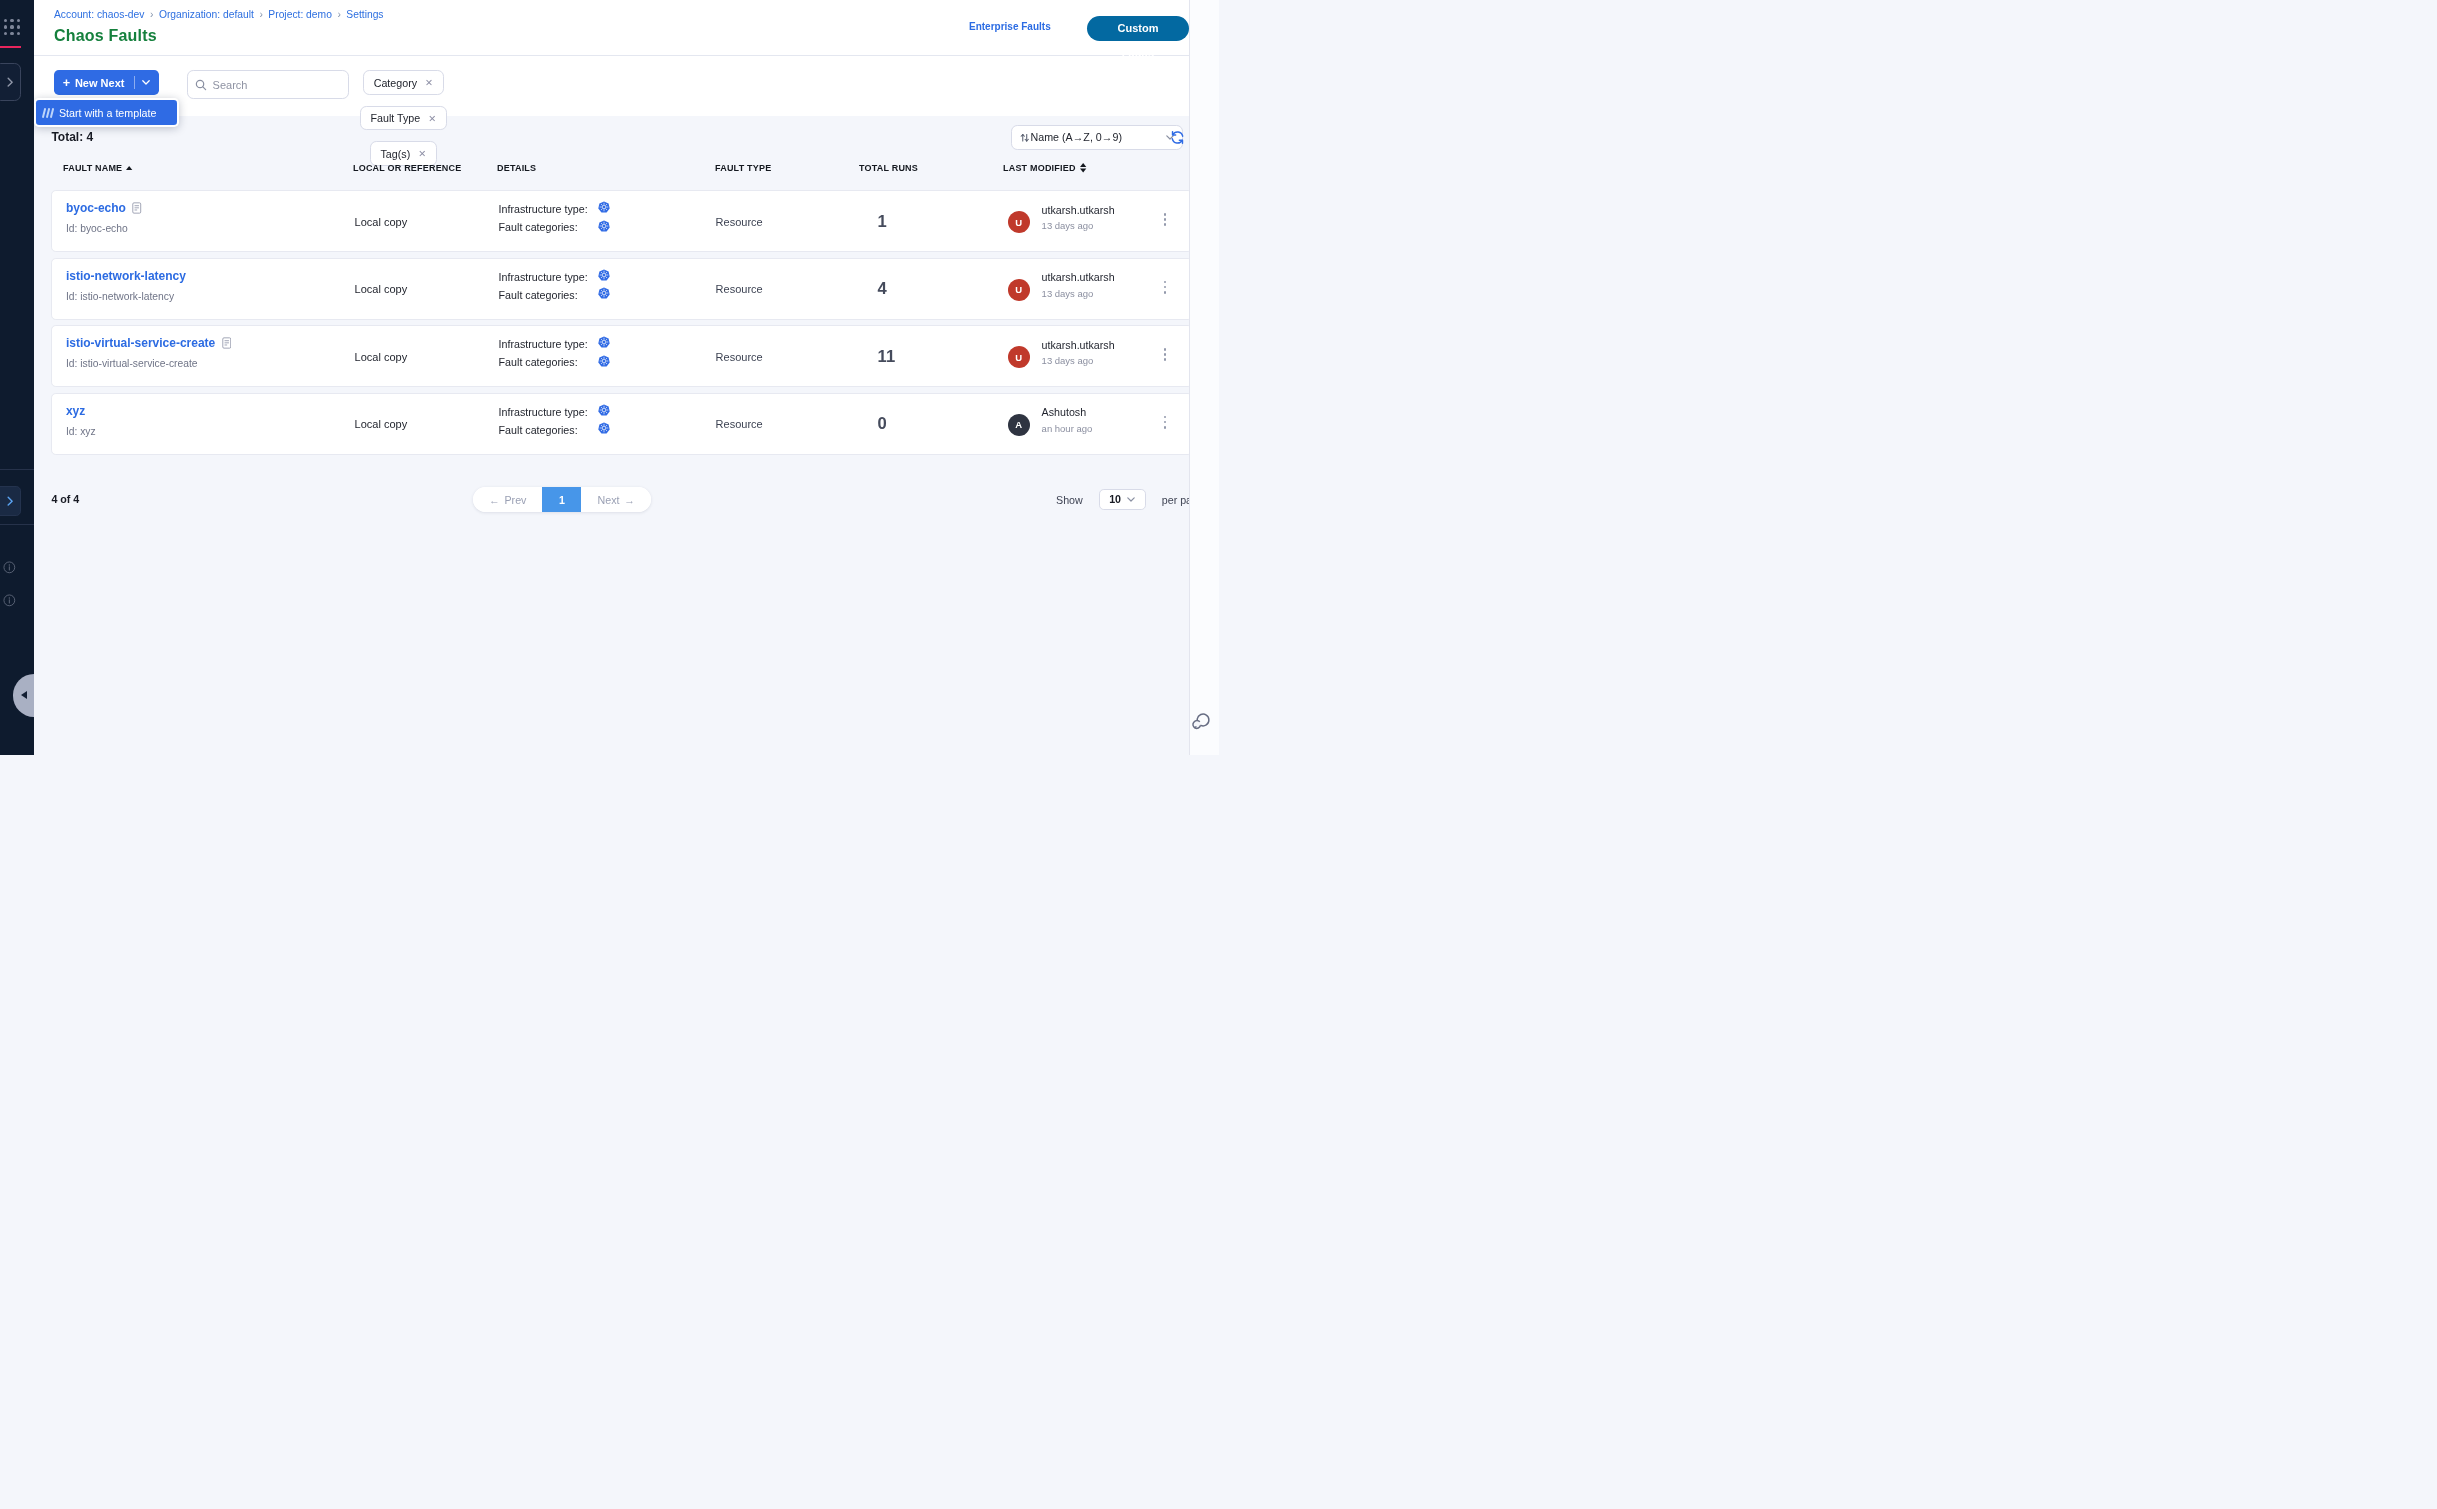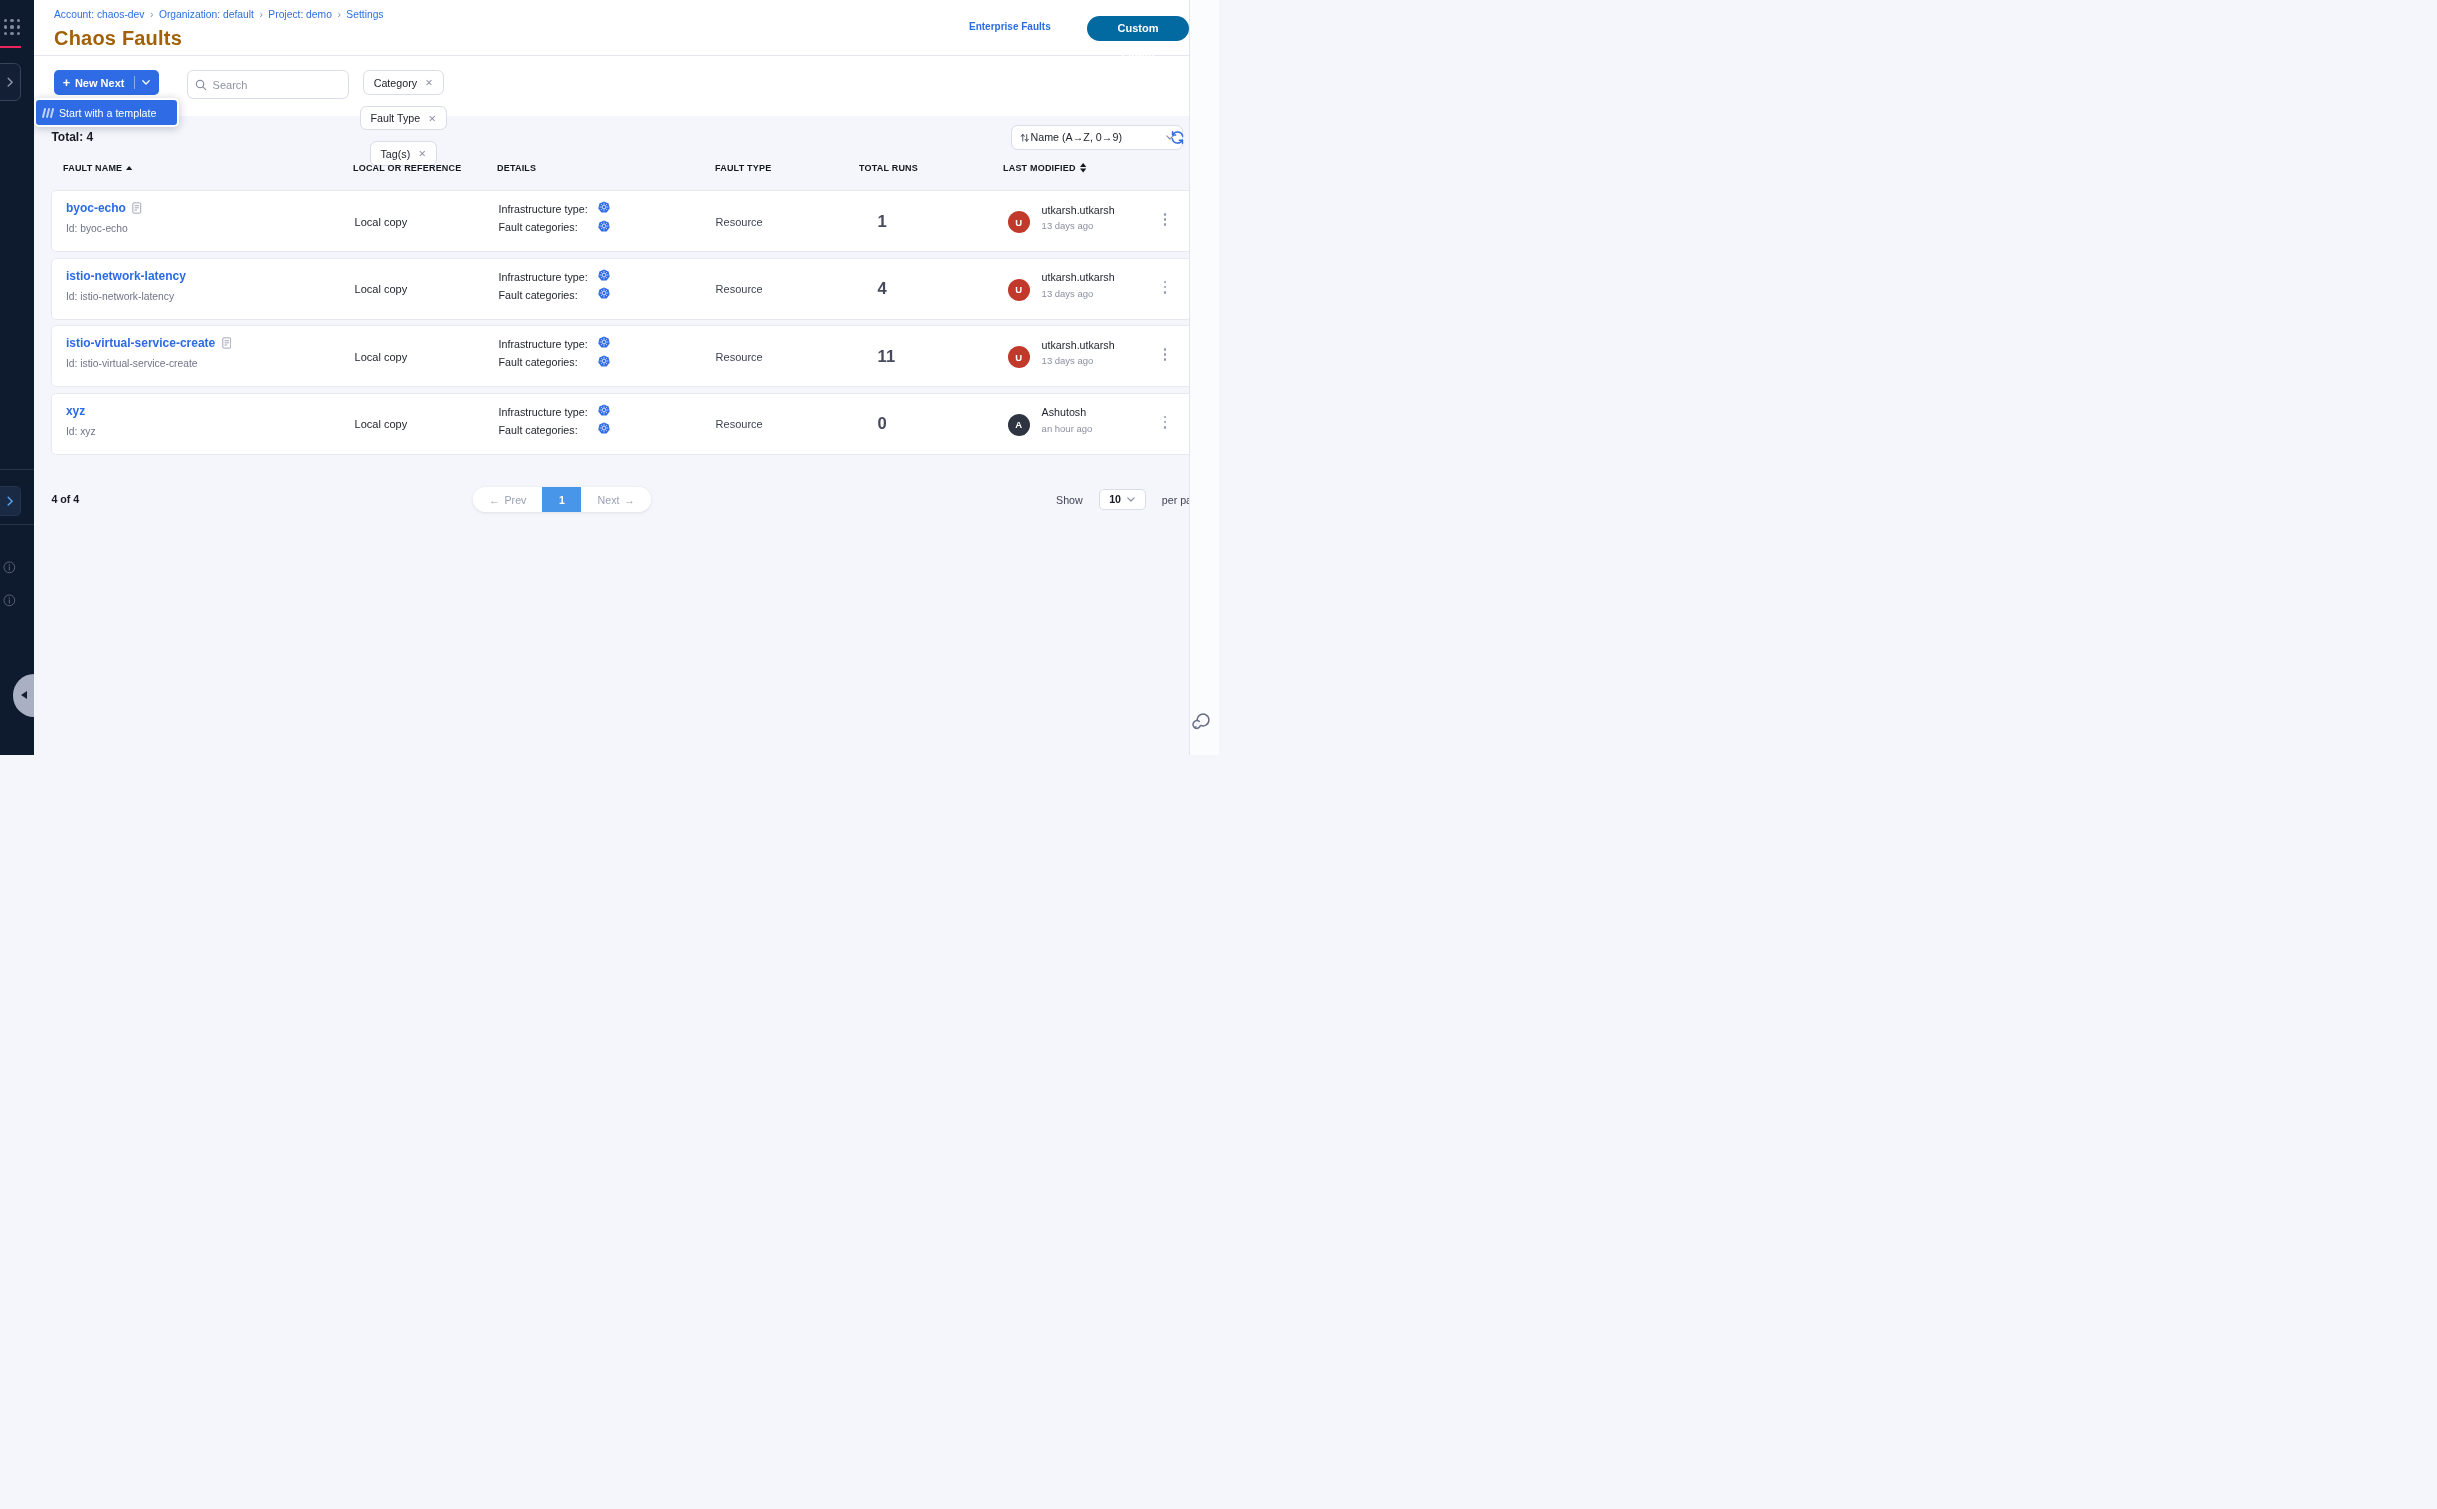--- a/index.html
+++ b/index.html
@@ -29,21 +29,21 @@
 
   
   .main { position:absolute; left:34px; top:0; width:1185px; height:755px; }
   .topband { position:absolute; left:0; top:0; right:30px; height:56px; background:#fff; border-bottom:0.8px solid #e4e7f0; }
   .toolband { position:absolute; left:0; top:56px; right:30px; height:60px; background:#fff; }
   .right-gutter { position:absolute; right:0; top:0; width:30px; height:755px; background:#fbfcfe; border-left:0.8px solid #e3e5ee; z-index:4; }
 
   .breadcrumb { position:absolute; left:20px; top:8.7px; font-size:10.3px; color:#2d6fe0; display:flex; align-items:center; gap:5.5px; }
   .breadcrumb .bc-link { cursor:pointer; }
   .breadcrumb .sep { color:#8494ad; font-size:10.3px; }
-  .page-title { position:absolute; left:20px; top:27px; font-size:20px; font-weight:700; color:#a16207; letter-spacing:0.2px; }
+  .page-title { position:absolute; left:20px; top:27px; font-size:16px; font-weight:700; color:#15803d; letter-spacing:0.2px; }
   .ent-link { position:absolute; left:935px; top:21.4px; font-size:10px; font-weight:600; color:#2c6ce3; cursor:pointer; }
   .custom-btn { position:absolute; left:1053px; top:16px; height:24.6px; padding:0 13.5px; line-height:24.6px; background:#0369a1; color:#fff; font-size:11px; font-weight:600; border:none; border-radius:12.7px; cursor:pointer; }
 
   
   .newfault { position:absolute; left:20px; top:14.3px; height:24.6px; display:flex; align-items:center; background:#2f6be4; border:none; border-radius:4.8px; padding:0 8.7px; color:#fff; cursor:pointer; }
   .newfault .plus { font-size:12.7px; font-weight:600; margin-right:4.8px; }
   .newfault .nf-label { font-size:11px; font-weight:600; }
   .newfault .vdiv { width:0.8px; height:12.7px; background:rgba(255,255,255,.45); margin:0 7.1px 0 9.5px; }
   .menu-panel { position:absolute; left:0; top:42px; width:145px; height:29px; background:#fff; border-radius:4.8px; box-shadow:0 1.6px 8px rgba(20,30,60,.25); padding:2.4px; z-index:5; }
   .menu-item { height:24.6px; background:#2f6be4; border-radius:3.2px; display:flex; align-items:center; padding:0 7.1px; color:#fff; font-size:10.7px; cursor:pointer; }

